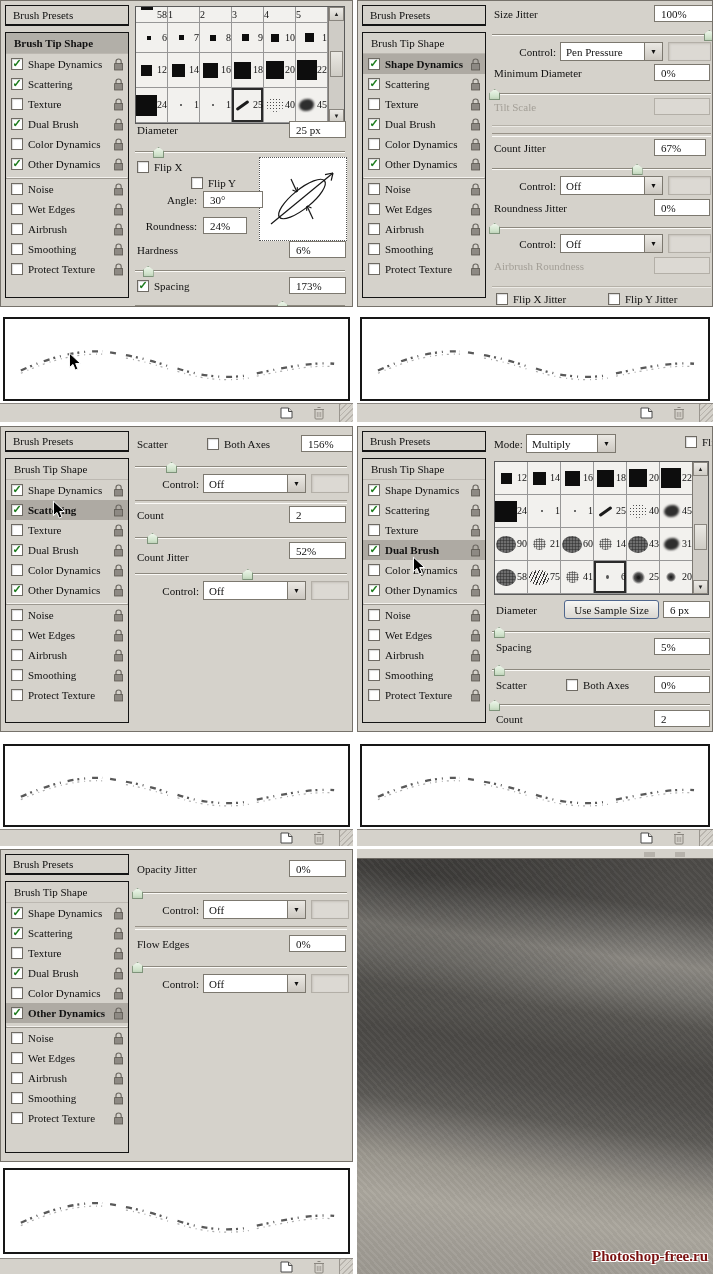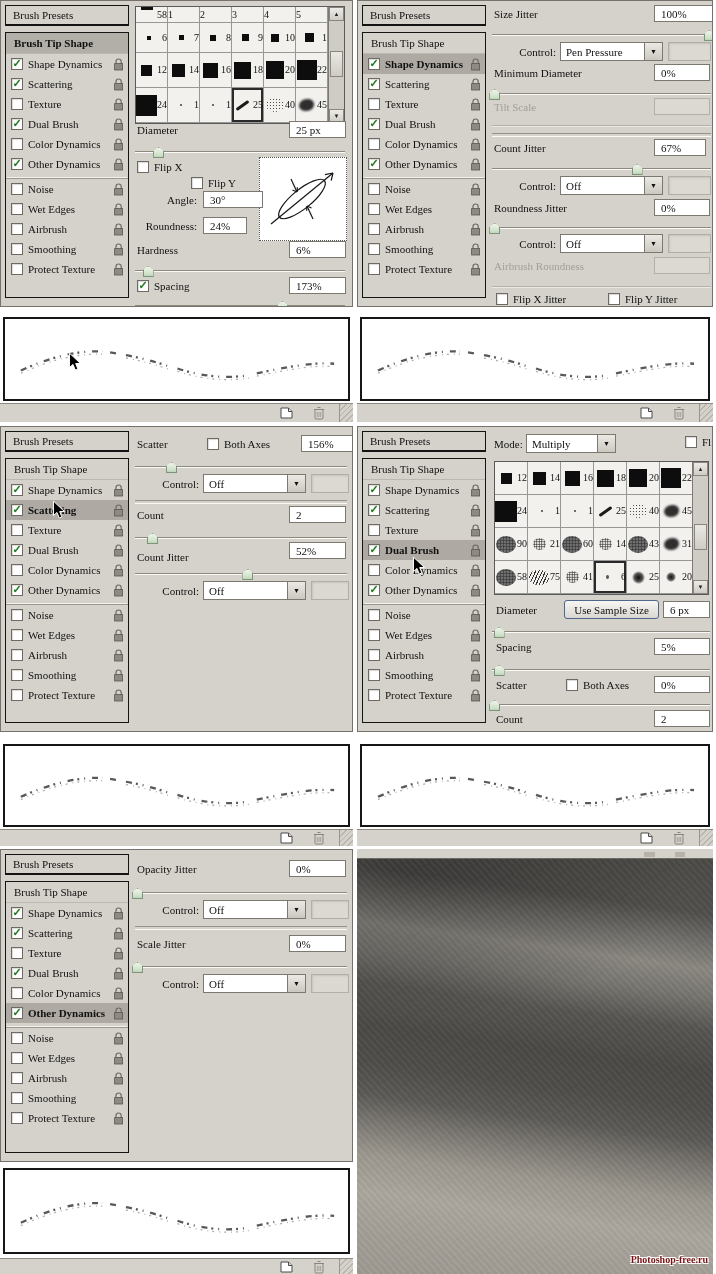--- a/index.html
+++ b/index.html
@@ -104,21 +104,21 @@
   .photo-block{position:absolute;overflow:hidden;}
   .fstrip{position:absolute;left:0;right:0;top:0;height:9px;background:#d5d2cb;border-bottom:1px solid #6d6963;}
   .photo{position:absolute;left:0;right:0;top:10px;bottom:0;
     background:
       repeating-linear-gradient(48deg,rgba(255,255,255,.035) 0 2px,rgba(0,0,0,.03) 2px 5px),
       radial-gradient(130% 55% at 15% 5%,rgba(0,0,0,.28),transparent 60%),
       linear-gradient(188deg,
         #4c4a47 0%,#514f4c 12%,#6f6d69 18%,#8b8882 24%,#777570 30%,
         #575551 37%,#4b4946 46%,#4f4d4a 54%,#5c5a56 61%,#7b7873 67%,
         #9c988f 74%,#aba79e 82%,#a39f97 91%,#9e9a92 100%);}
-  .watermark{position:absolute;right:5px;bottom:9px;font-weight:bold;font-size:10px;color:#7a1111;
+  .watermark{position:absolute;right:5px;bottom:9px;font-weight:bold;font-size:15px;color:#7a1111;
     text-shadow:-1px -1px 0 #fff,1px -1px 0 #fff,-1px 1px 0 #fff,1px 1px 0 #fff,0 1px 0 #fff,0 -1px 0 #fff;}
   .cursor{position:absolute;z-index:40;}
 </style>
 </head>
 <body>
 
 <div id="screen">
 
   <div class="palette" style="left:0;top:0;width:353px;height:307px">
     <div class="sidebar">
@@ -1246,21 +1246,21 @@
         <div class="track"></div>
         <div class="thumb" style="left:1%"></div>
       </div>
     <span class="lbl ta-r" style="left:134px;top:54px;width:64px">Control:</span>
     <span class="dd" style="left:202px;top:50px;width:103px">
         <span class="dd-t">Off</span>
         <span class="dd-b">▼</span>
       </span>
     <span class="ghost" style="left:310px;top:50px;width:38px"></span>
     <div class="groove" style="left:134px;top:76px;width:212px"></div>
-    <span class="lbl" style="left:136px;top:88px">Scale Jitter</span>
+    <span class="lbl" style="left:136px;top:88px">Flow Edges</span>
     <span class="val" style="left:288px;top:85px;width:57px">0%</span>
     <div class="slider" style="left:134px;top:111px;width:212px">
         <div class="track"></div>
         <div class="thumb" style="left:1%"></div>
       </div>
     <span class="lbl ta-r" style="left:134px;top:128px;width:64px">Control:</span>
     <span class="dd" style="left:202px;top:124px;width:103px">
         <span class="dd-t">Off</span>
         <span class="dd-b">▼</span>
       </span>

